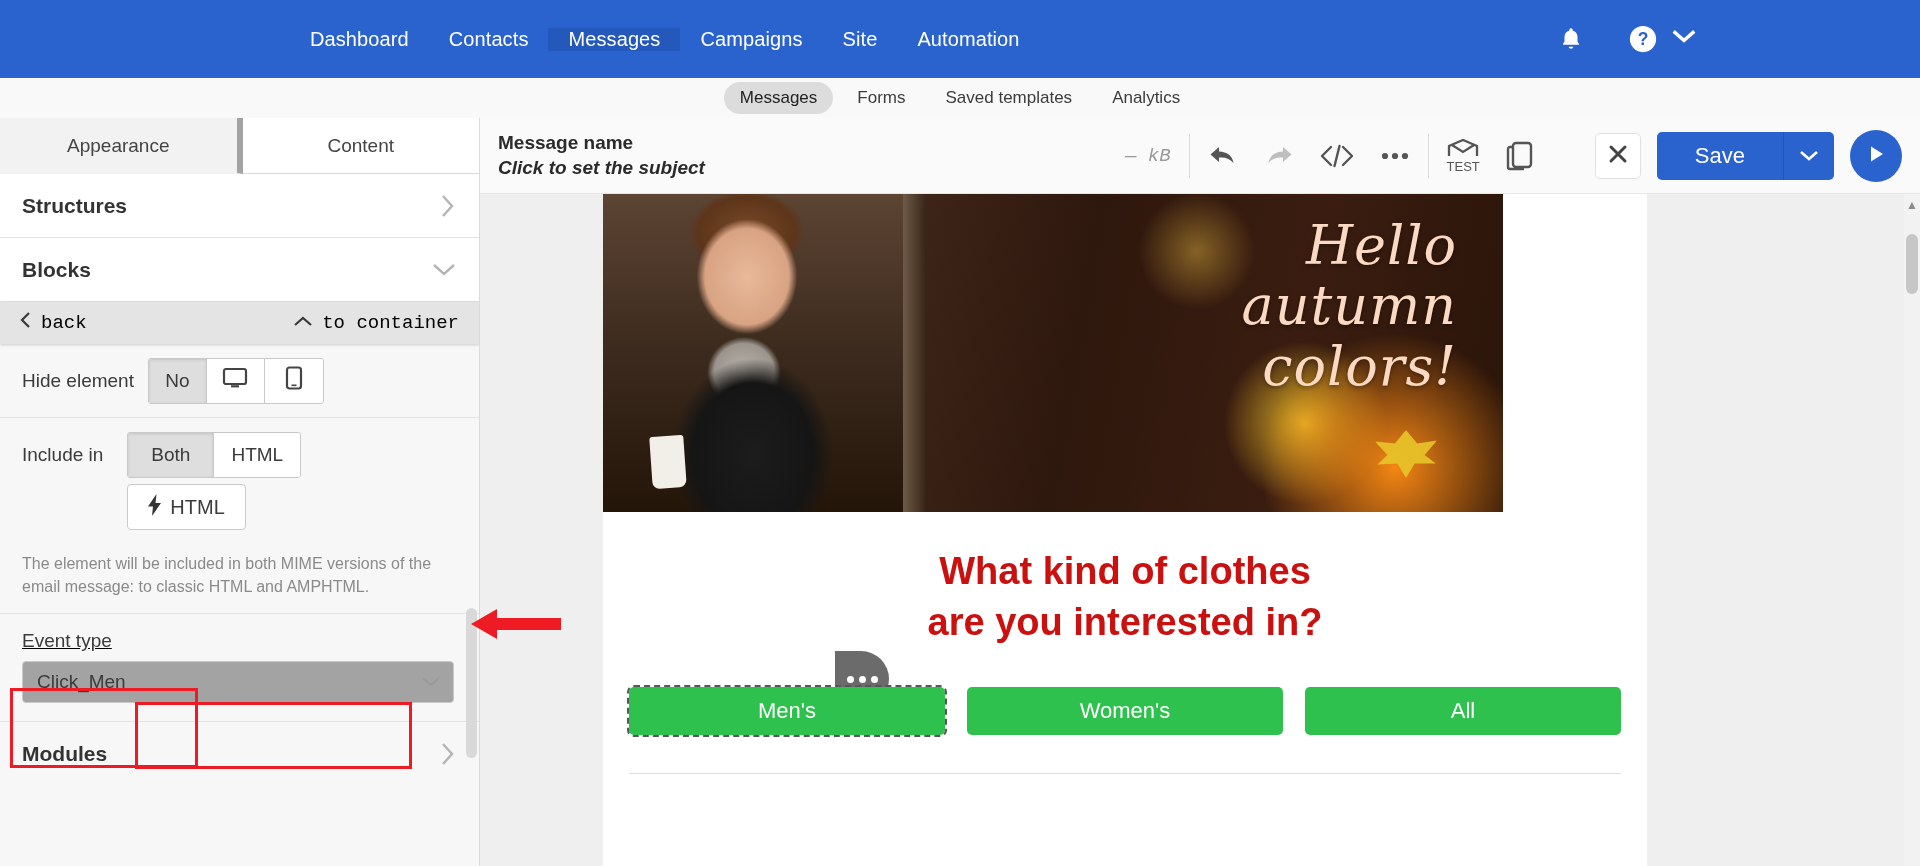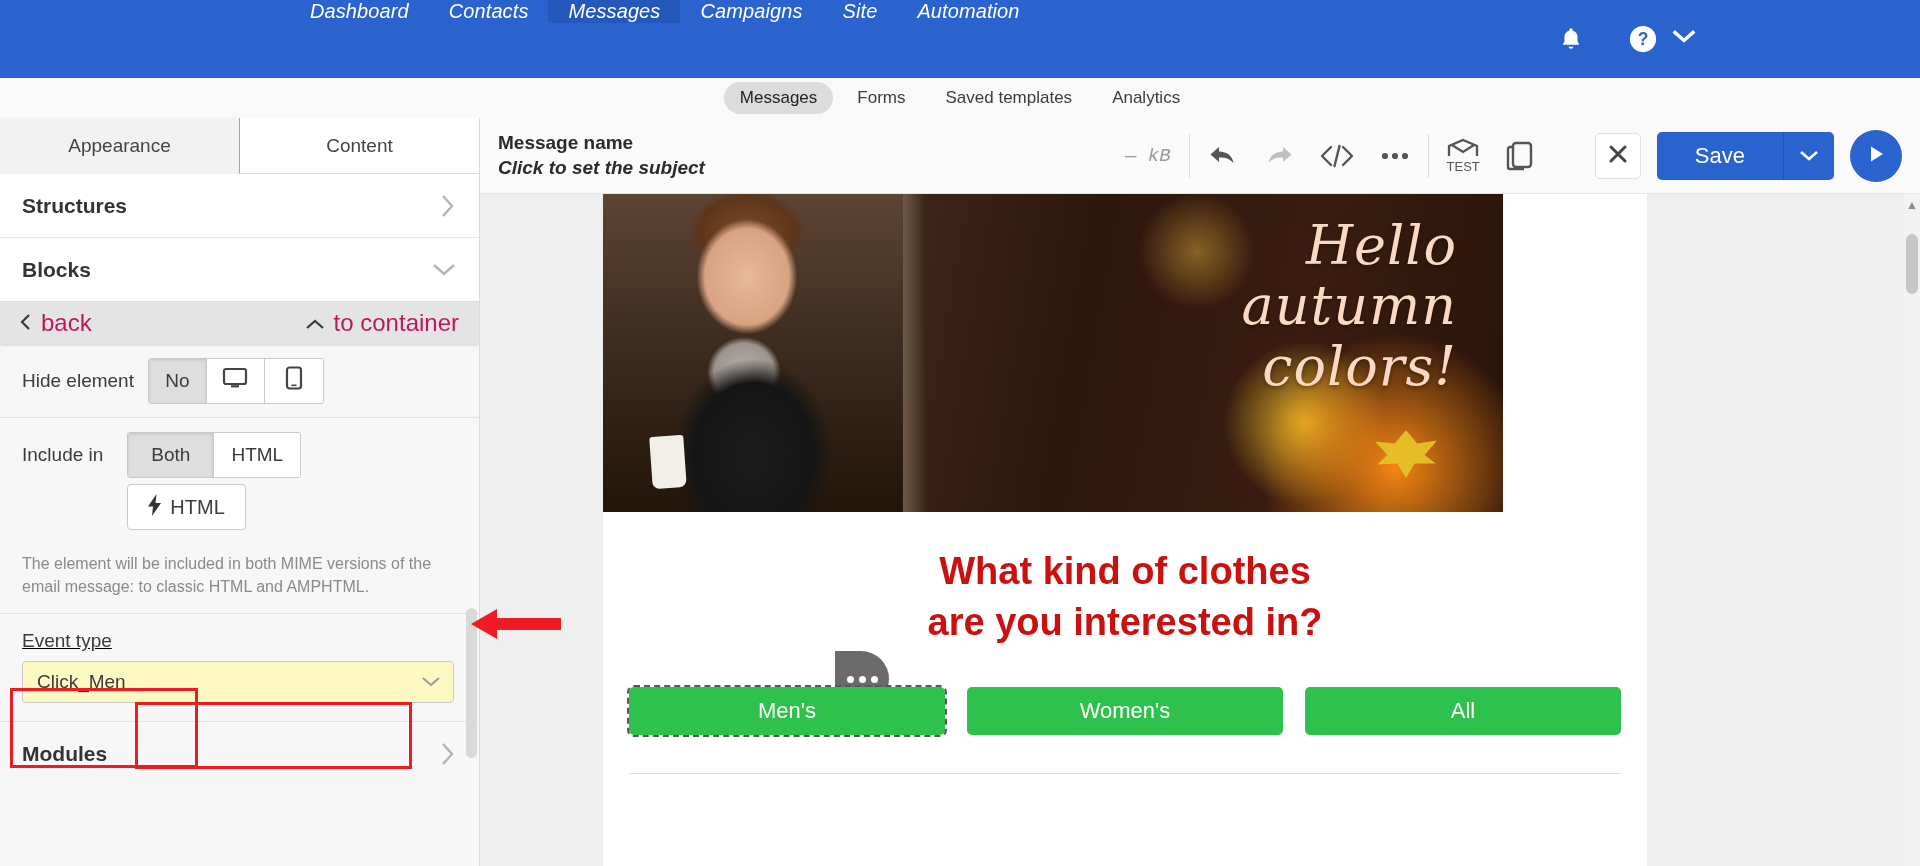--- a/index.html
+++ b/index.html
@@ -12,21 +12,21 @@
   }
 
   
   .topnav {
     position: absolute; top: 0; left: 0;
     width: 1920px; height: 78px;
     background: #2b63ce;
     display: flex; align-items: stretch;
   }
   .topnav-logo { width: 290px; height: 100%; }
-  .topnav-items { display: flex; align-items: flex-start; height: 100%; font-style: italic; }
+  .topnav-items { display: flex; align-items: center; height: 100%; }
   .nav-item {
     display: flex; align-items: center; padding: 0 20px;
     color: #ffffff; font-size: 20px; letter-spacing: .1px;
     white-space: nowrap; cursor: pointer;
   }
   .nav-item.active { background: #2558bb; }
   .topnav-right {
     margin-left: auto; display: flex; align-items: center;
     padding-right: 260px; gap: 38px;
   }
@@ -64,38 +64,38 @@
   .sb-tabs { display: flex; height: 56px; background: #ffffff; }
   .sb-tab {
     flex: 1; display: flex; align-items: center; justify-content: center;
     font-size: 19px; color: #444; cursor: pointer;
     border-bottom: 1px solid #dadada;
     background: #ffffff;
   }
   .sb-tab.active {
     background: #f2f2f2;
     border-bottom: 1px solid #f2f2f2;
-    border-right: 1px solid #a3a3a3;
+    border-right: 6px solid #a3a3a3;
   }
   .sb-section {
     height: 64px; display: flex; align-items: center;
     justify-content: space-between;
     padding: 0 22px; background: #ffffff;
     border-bottom: 1px solid #e3e3e3;
     font-size: 21px; font-weight: bold; color: #333;
     cursor: pointer;
   }
   .chev { color: #b4b4b4; display: flex; align-items: center; }
 
   .sb-back {
     height: 42px; background: #e4e4e4;
     display: flex; align-items: center; justify-content: space-between;
-    padding: 0 20px; font-size: 24px; color: #be185d;
+    padding: 0 20px; font-size: 19px; color: #000000;
     box-shadow: 0 1px 3px rgba(0,0,0,.18);
-    position: relative; z-index: 2;
+    position: relative; z-index: 2; font-family: Liberation Mono, monospace;
   }
   .sb-back-left, .sb-back-right {
     display: flex; align-items: center; gap: 9px; cursor: pointer;
   }
 
   .row {
     display: flex; align-items: center;
     padding: 16px 22px; gap: 14px;
   }
   .row-label { font-size: 19px; color: #3b3b3b; }
@@ -132,21 +132,21 @@
   .help-text {
     padding: 16px 22px 15px 22px;
     font-size: 16px; color: #8a8a8a; line-height: 1.45;
     border-bottom: 1px solid #e3e3e3;
   }
 
   .event-wrap { position: relative; padding: 16px 22px 18px 22px; border-bottom: 1px solid #e3e3e3; text-decoration: underline; }
   .event-label { font-size: 19px; color: #3b3b3b; margin-bottom: 9px; }
   .select-box {
     position: relative; width: 432px; height: 42px;
-    border: 1px solid #c9c9c9; border-radius: 4px; background: #fef9c3;
+    border: 1px solid #c9c9c9; border-radius: 4px; background: #a3a3a3;
     display: flex; align-items: center; padding: 0 14px;
     font-size: 19px; color: #3b3b3b; cursor: pointer;
   }
   .select-caret { position: absolute; right: 12px; top: 50%; transform: translateY(-50%); color: #9a9a9a; }
 
   .hl-box {
     position: absolute; border: 3px solid #ee1b24; pointer-events: none;
   }
   #hl-event { left: 10px; top: 688px; width: 188px; height: 80px; z-index: 6; }
 

